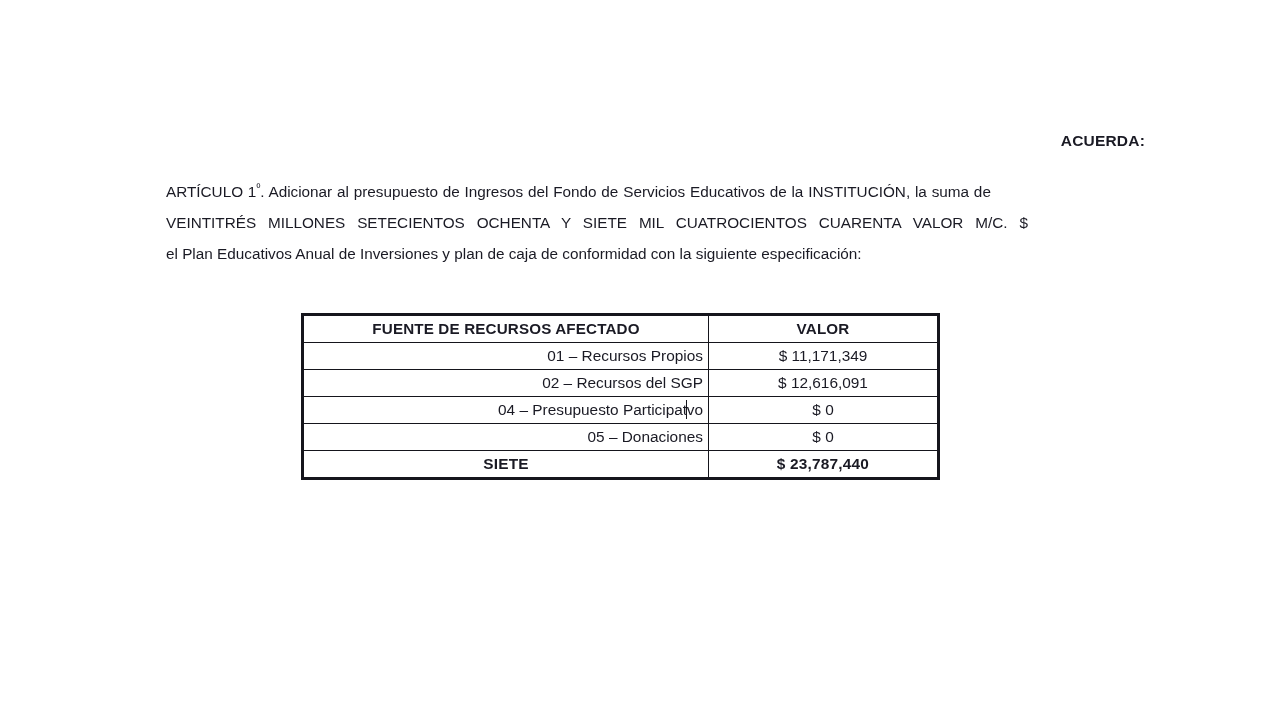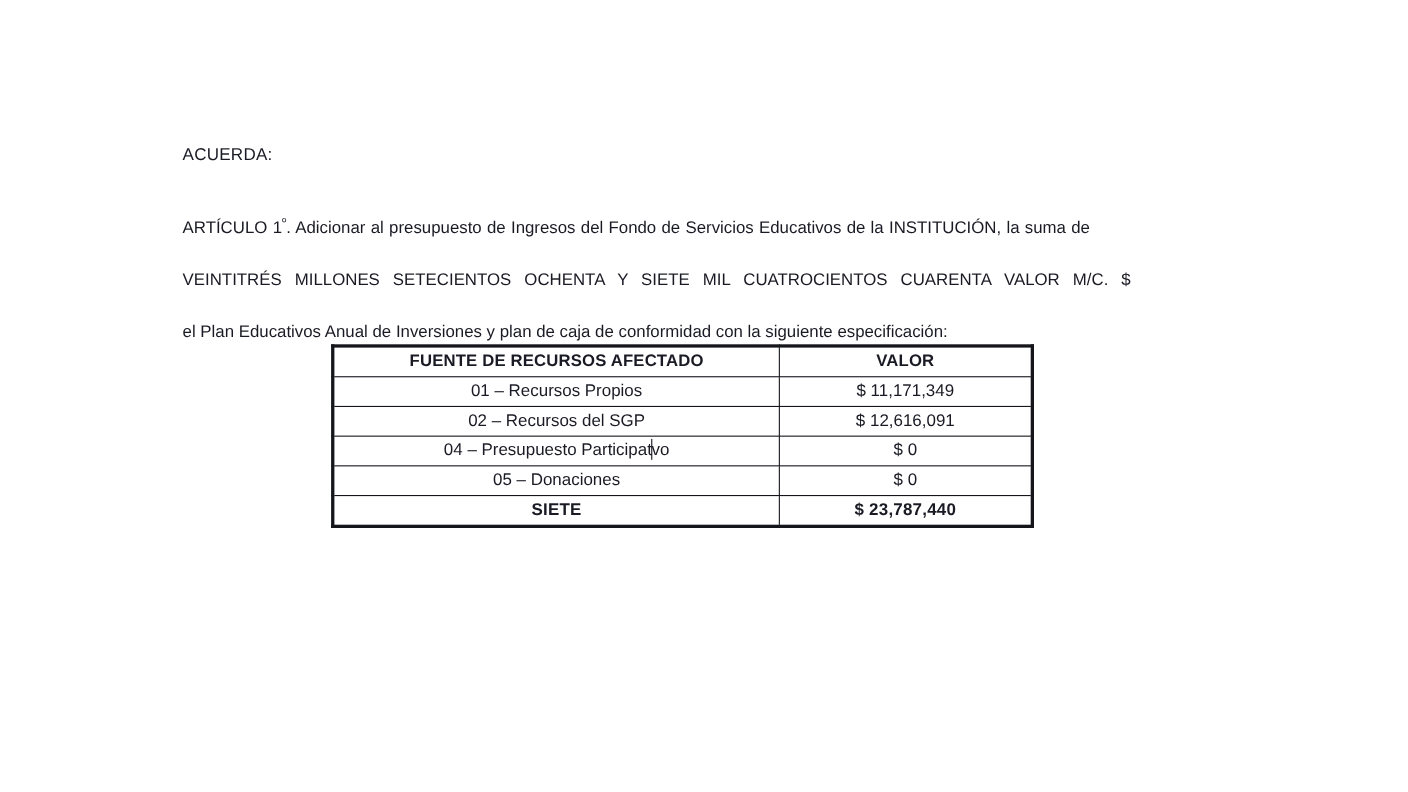--- a/index.html
+++ b/index.html
@@ -25,23 +25,23 @@
     height: 720px;
     background: #ffffff;
   }
 
   
   .heading {
     position: absolute;
     left: 166px;
     top: 131px;
     width: 979px;
-    text-align: left;
+    text-align: right;
     font-size: 15.5px;
-    font-weight: normal;
+    font-weight: bold;
     letter-spacing: 0.2px;
     line-height: 20px;
   }
 
   
   .article {
     position: absolute;
     left: 166px;
     top: 176px;
     width: 979px;
@@ -49,21 +49,20 @@
     line-height: 31px;
     text-align: justify;
     text-justify: inter-word;
   }
   .article p {
     margin: 0;
   }
   .article .line {
     display: block;
     white-space: nowrap;
-    margin-top: 16px;
   }
   
   .line.j1 { word-spacing: 0.55px; }
   .line.j2 { word-spacing: 7.6px; }
   .line.j3 { word-spacing: 1.1px; }
   .line.j4 { word-spacing: 0px; }
 
   .sup {
     font-size: 10.5px;
     vertical-align: super;
@@ -100,21 +99,21 @@
   }
 
   table.budget thead th {
     font-weight: bold;
     text-align: center;
     font-size: 15.2px;
     letter-spacing: 0.15px;
   }
 
   td.src {
-    text-align: center;
+    text-align: right;
     padding-left: 4px;
   }
   td.val {
     text-align: center;
     margin-top: 19px;
   }
   tr.total td {
     font-weight: bold;
     text-align: center;
     letter-spacing: 0.2px;

